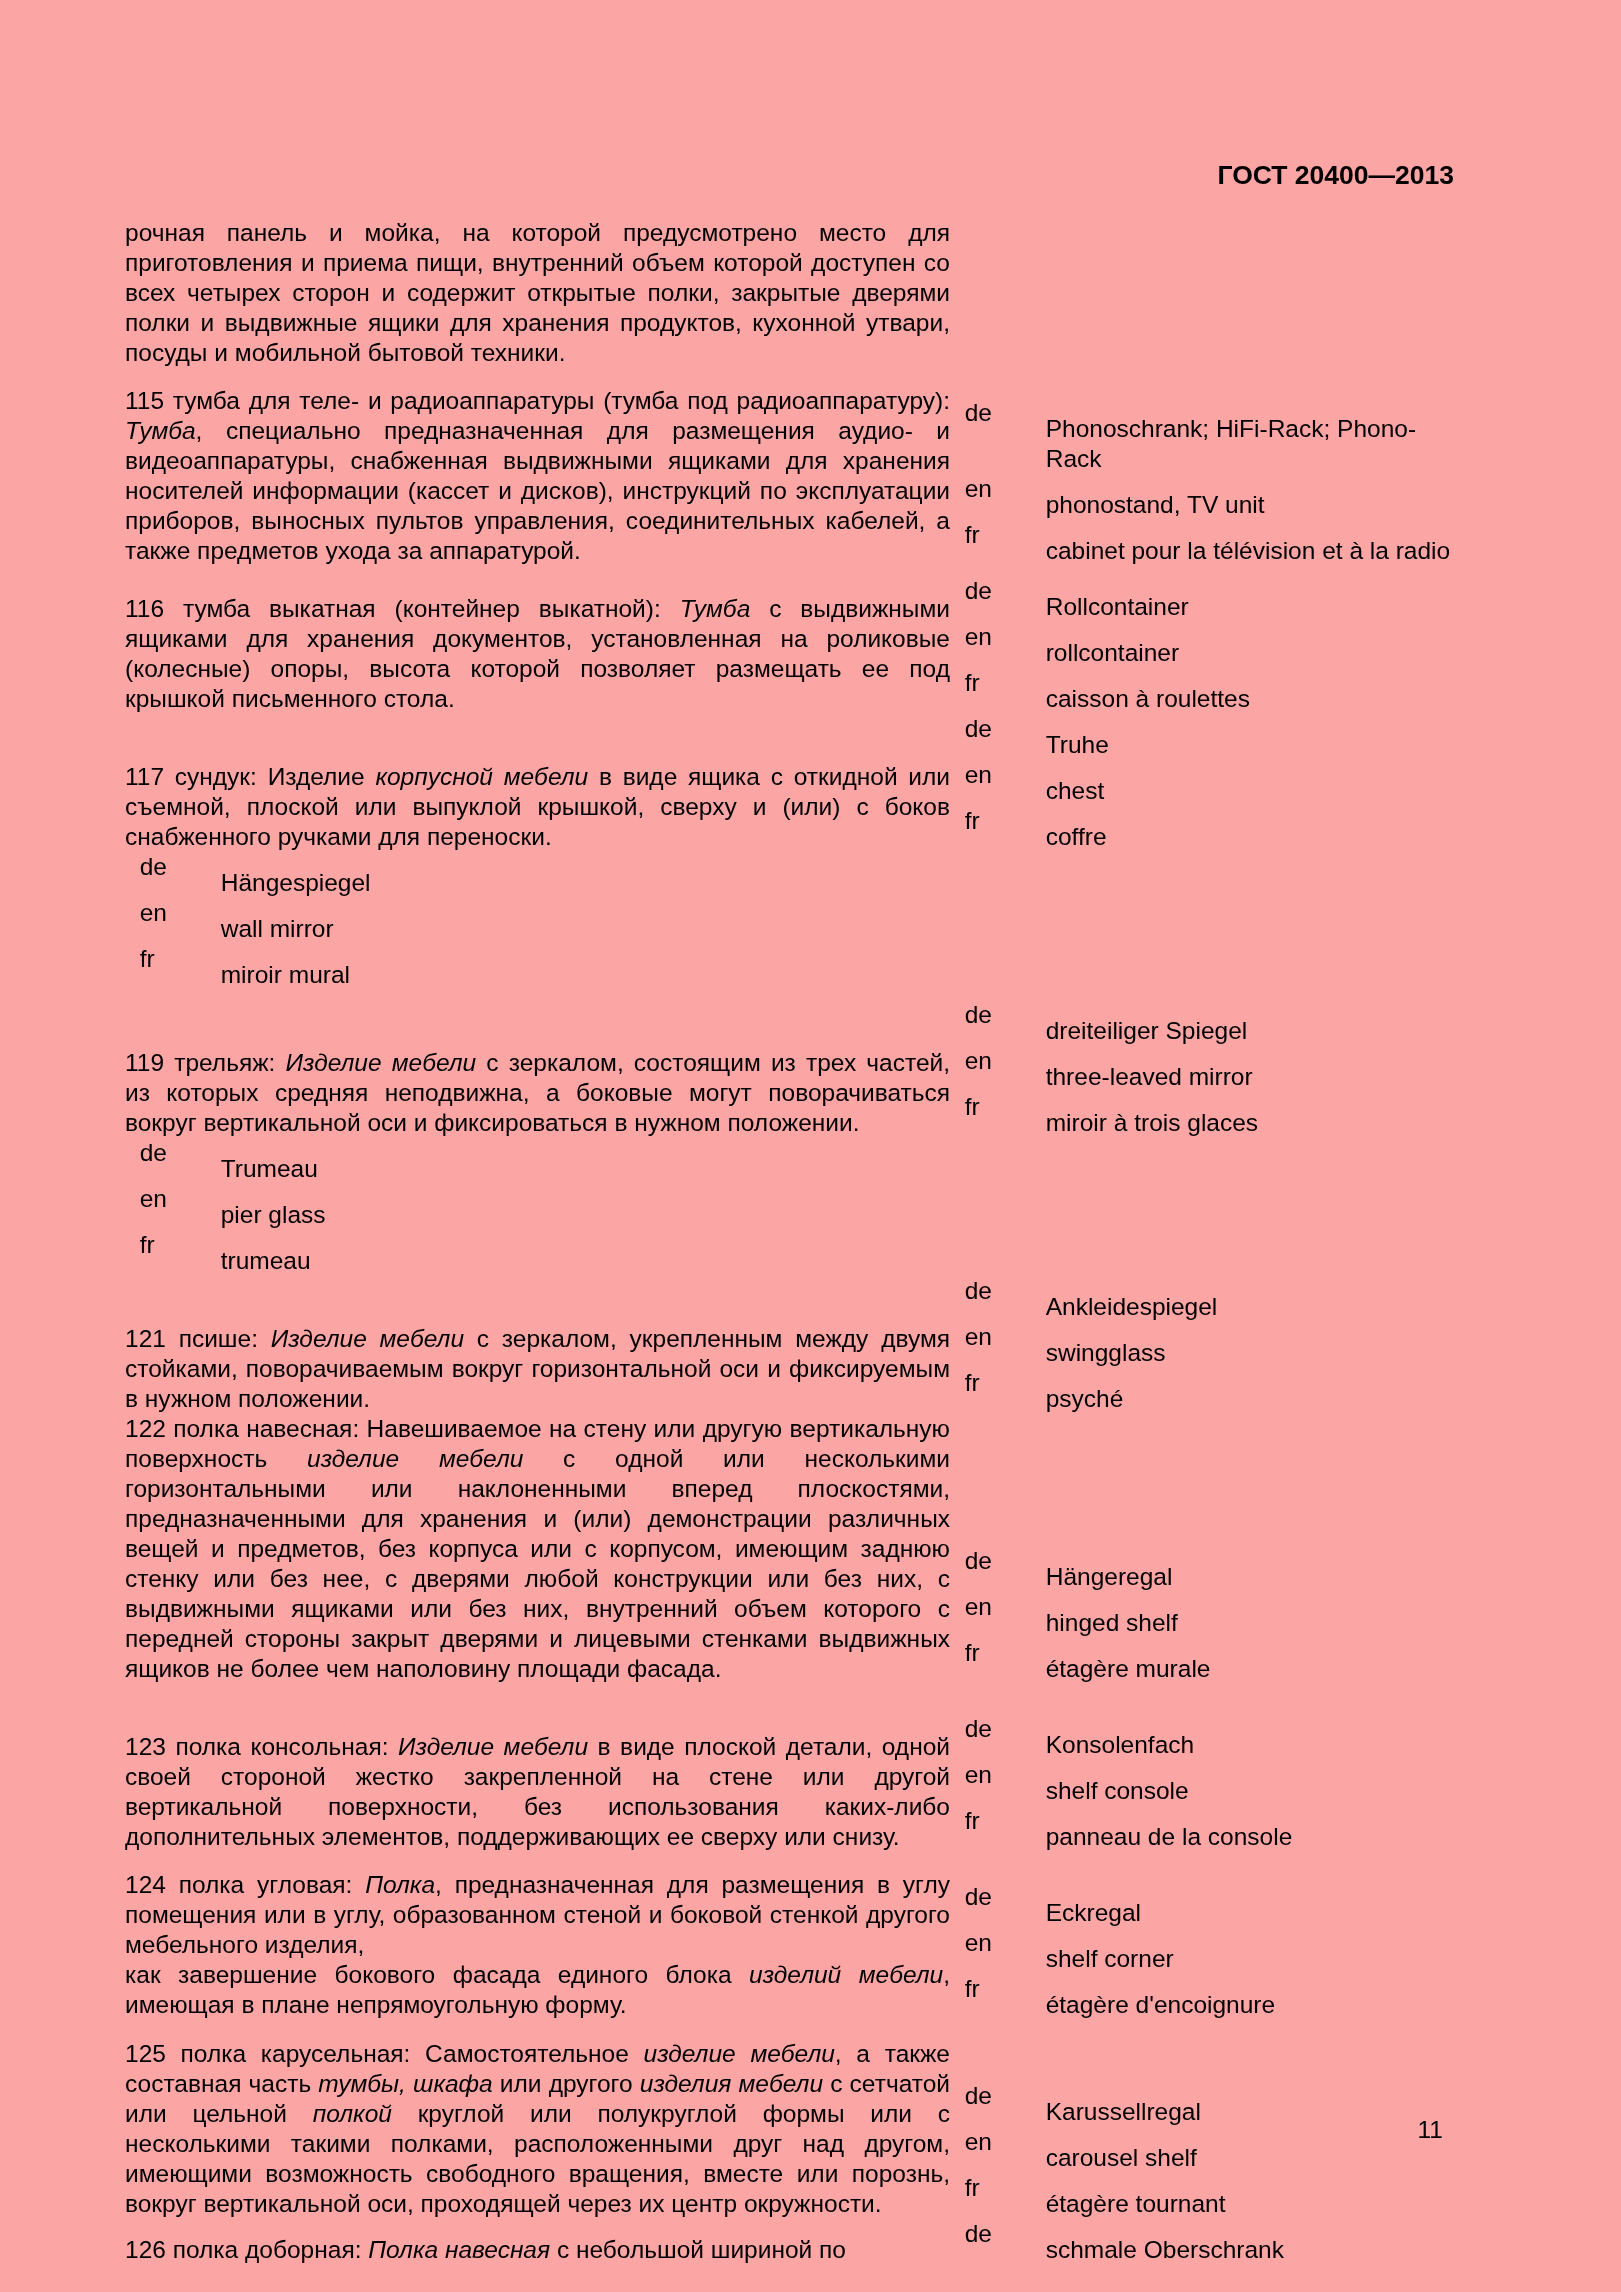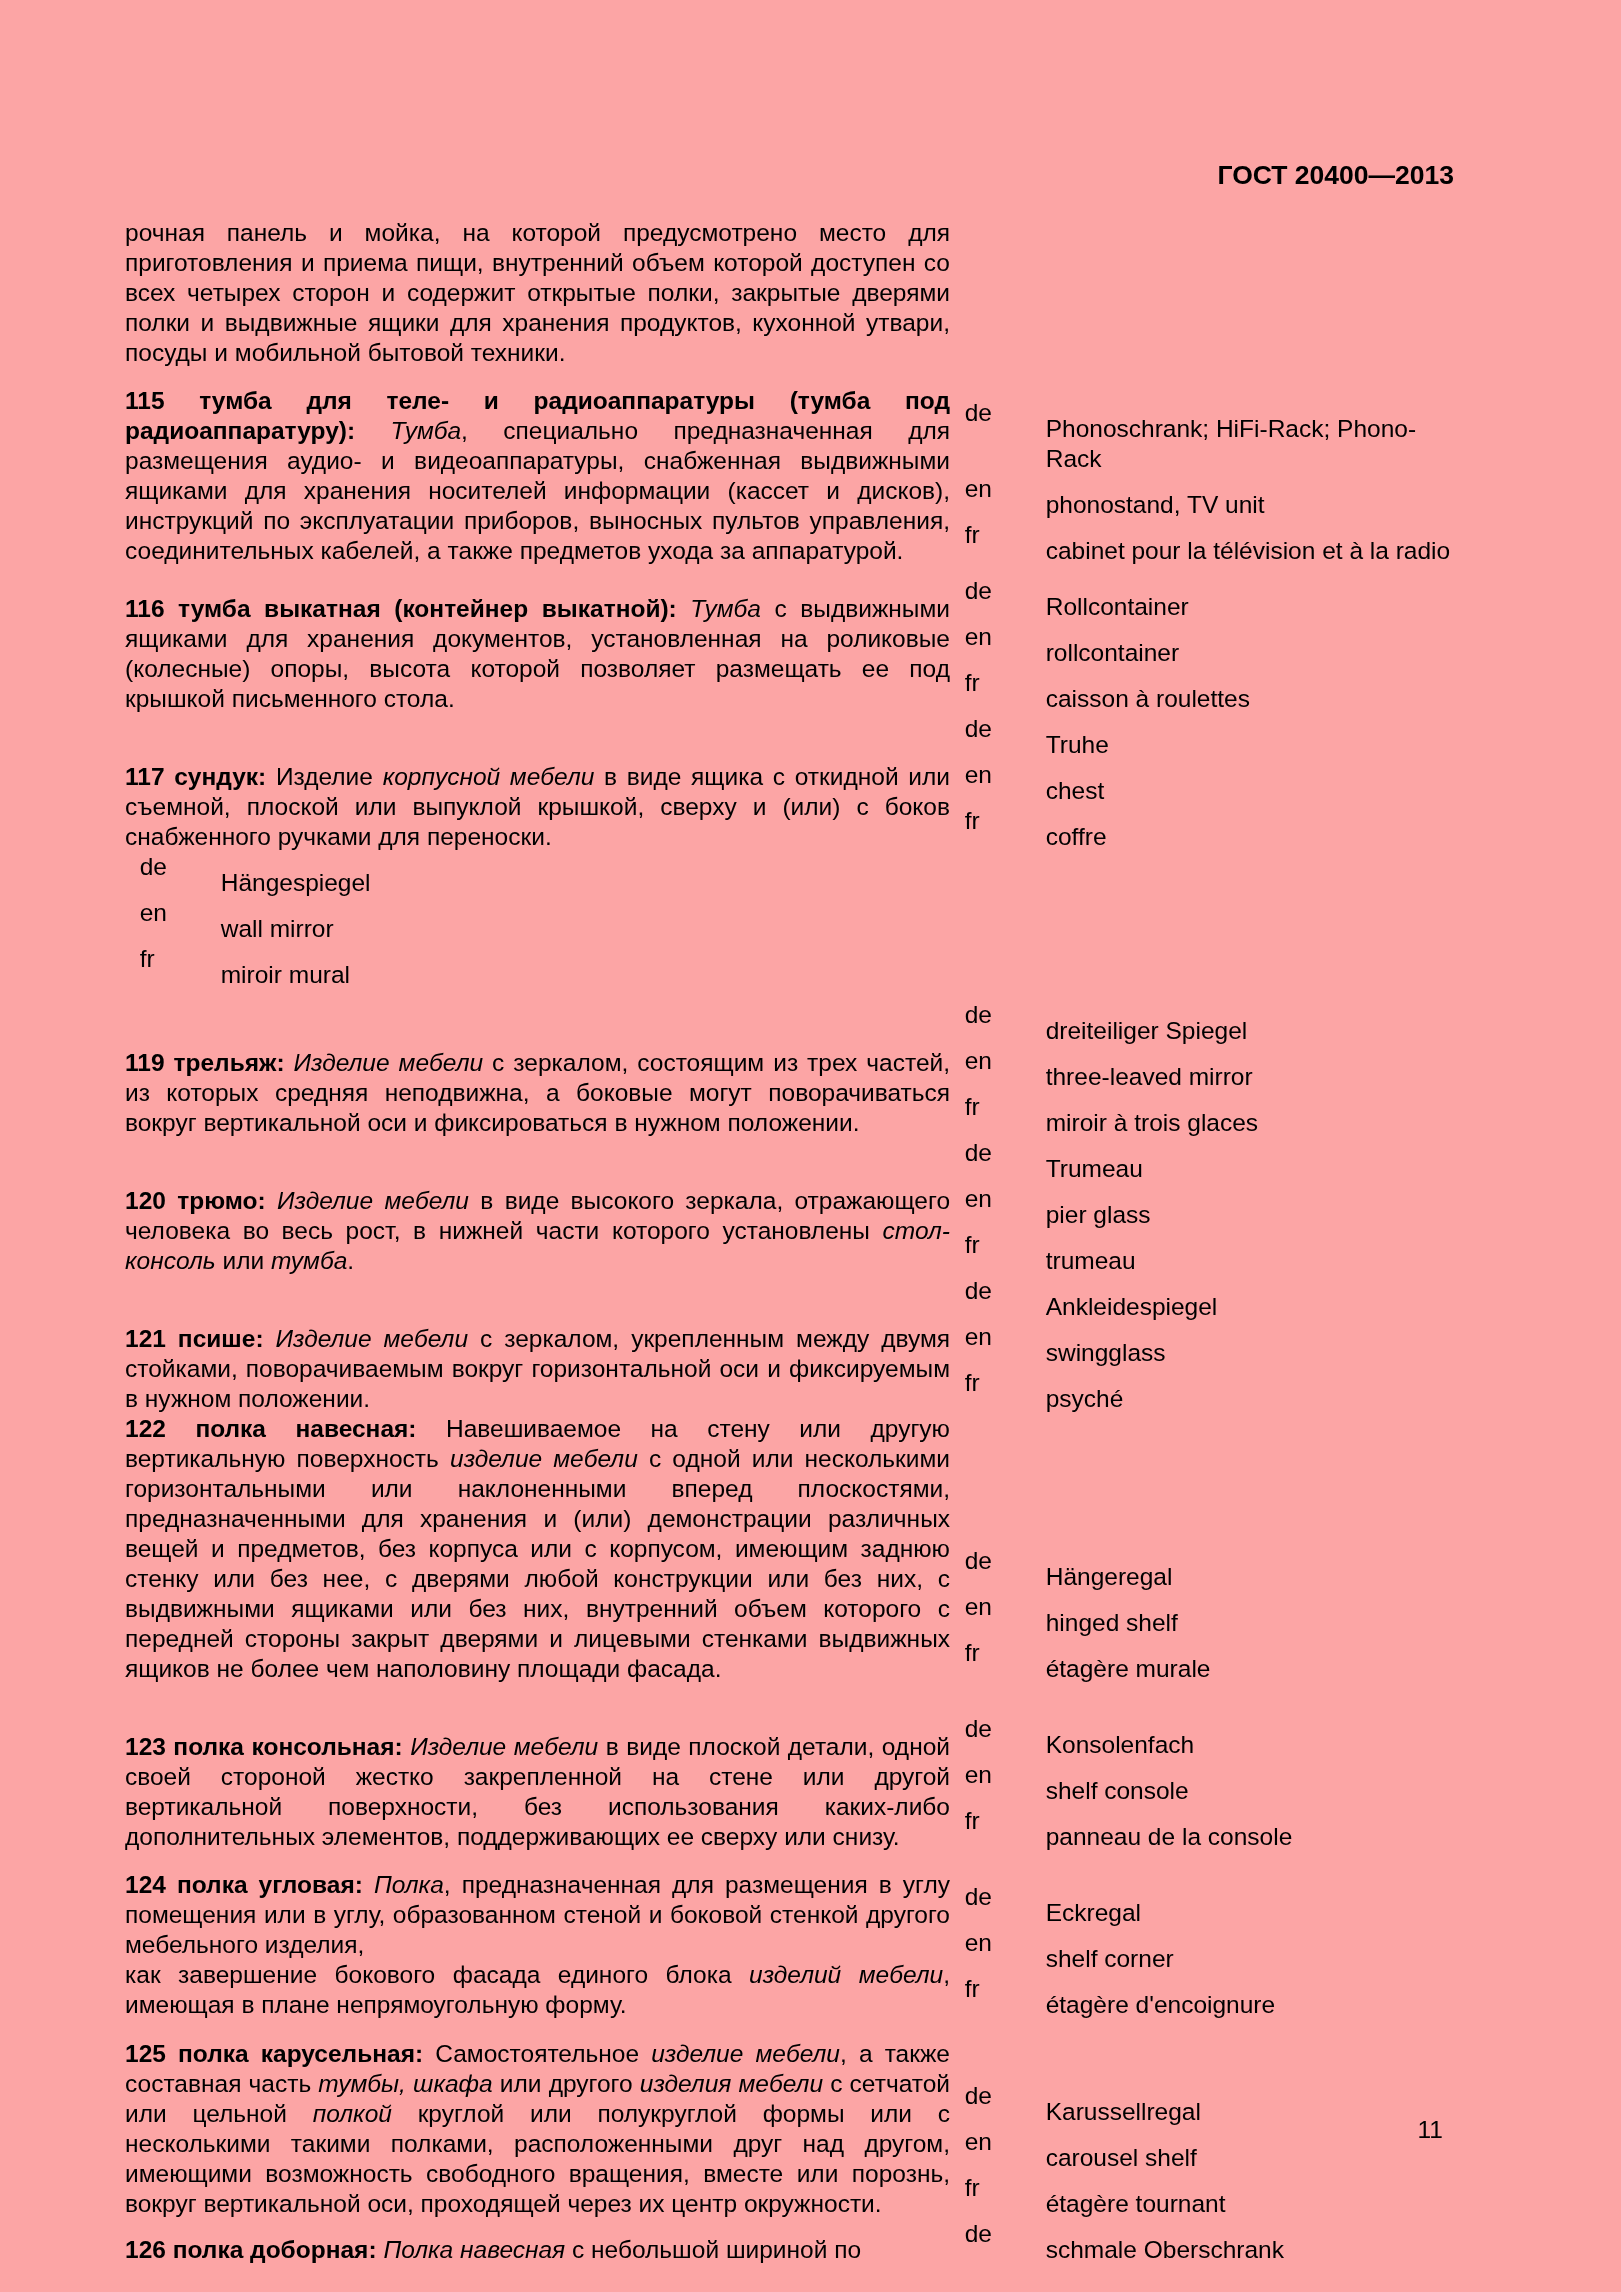--- a/index.html
+++ b/index.html
@@ -33,21 +33,21 @@
   .entry {
     display: flex;
     align-items: flex-end;
   }
   .ru {
     width: 825px;
     flex-shrink: 0;
     text-align: justify;
     hyphens: auto;
   }
-  .b { font-weight: bold; }
+  .b { font-weight: normal; }
   .i { font-style: italic; }
   .trans {
     margin-left: 14.7px;
     width: 495px;
     flex-shrink: 0;
   }
   .off-0 { margin-top: 0; }
   .off-q { margin-top: 9.8px; }
   .off-1 { margin-top: 30px; }
   .off-2 { margin-top: 61px; }
@@ -167,21 +167,20 @@
             <span class="lang-text">three-leaved mirror</span>
           </div>
           <div class="lang-row">
             <span class="lang-code">fr</span>
             <span class="lang-text">miroir à trois glaces</span>
           </div>
         </div>
     </div>
 
     <div class="entry">
-      <div class="ru"><span class="b">120 трюмо: </span><span class="i">Изделие мебели</span><span> в виде высокого зеркала, отражающего человека во весь рост, в нижней части которого установлены </span><span class="i">стол-консоль</span><span> или </span><span class="i">тумба</span><span>.</span></div>
       <div class="trans off-0">
           <div class="lang-row">
             <span class="lang-code">de</span>
             <span class="lang-text">Trumeau</span>
           </div>
           <div class="lang-row">
             <span class="lang-code">en</span>
             <span class="lang-text">pier glass</span>
           </div>
           <div class="lang-row">

